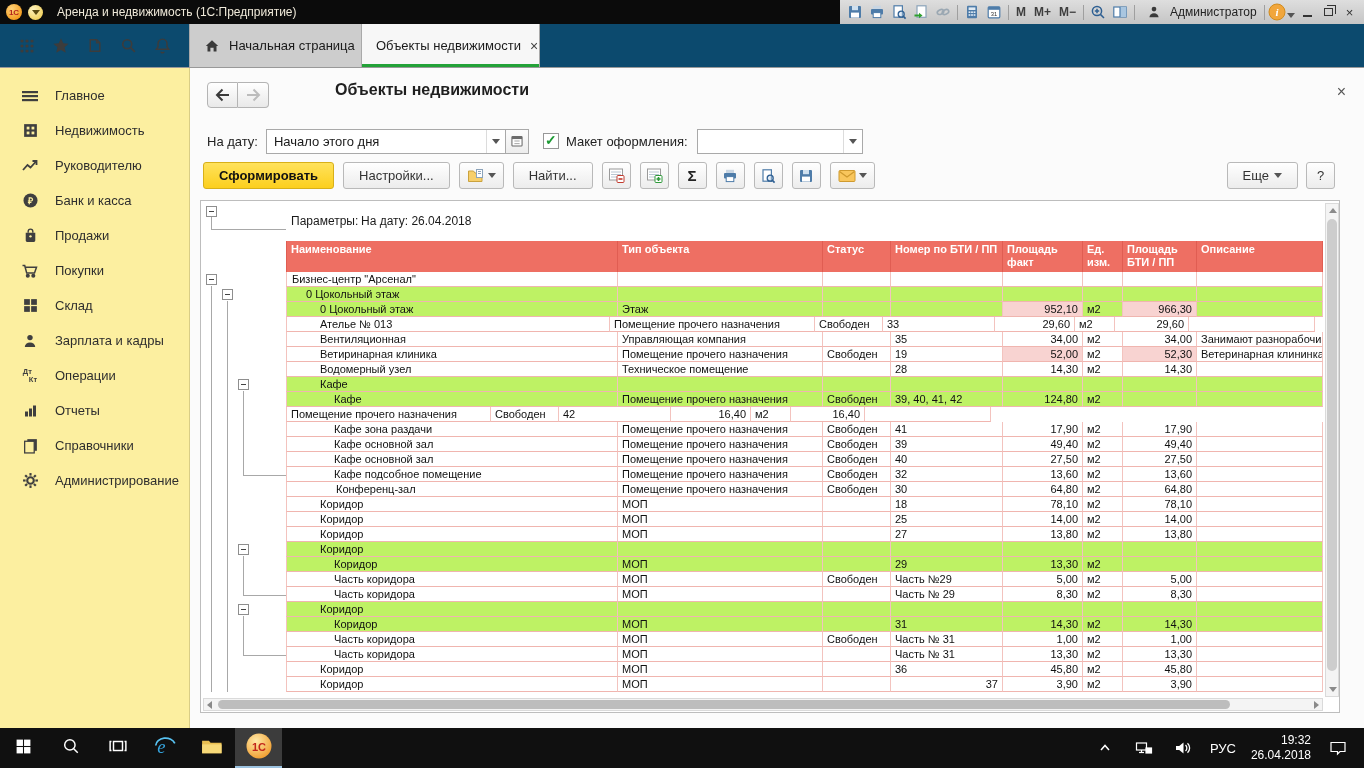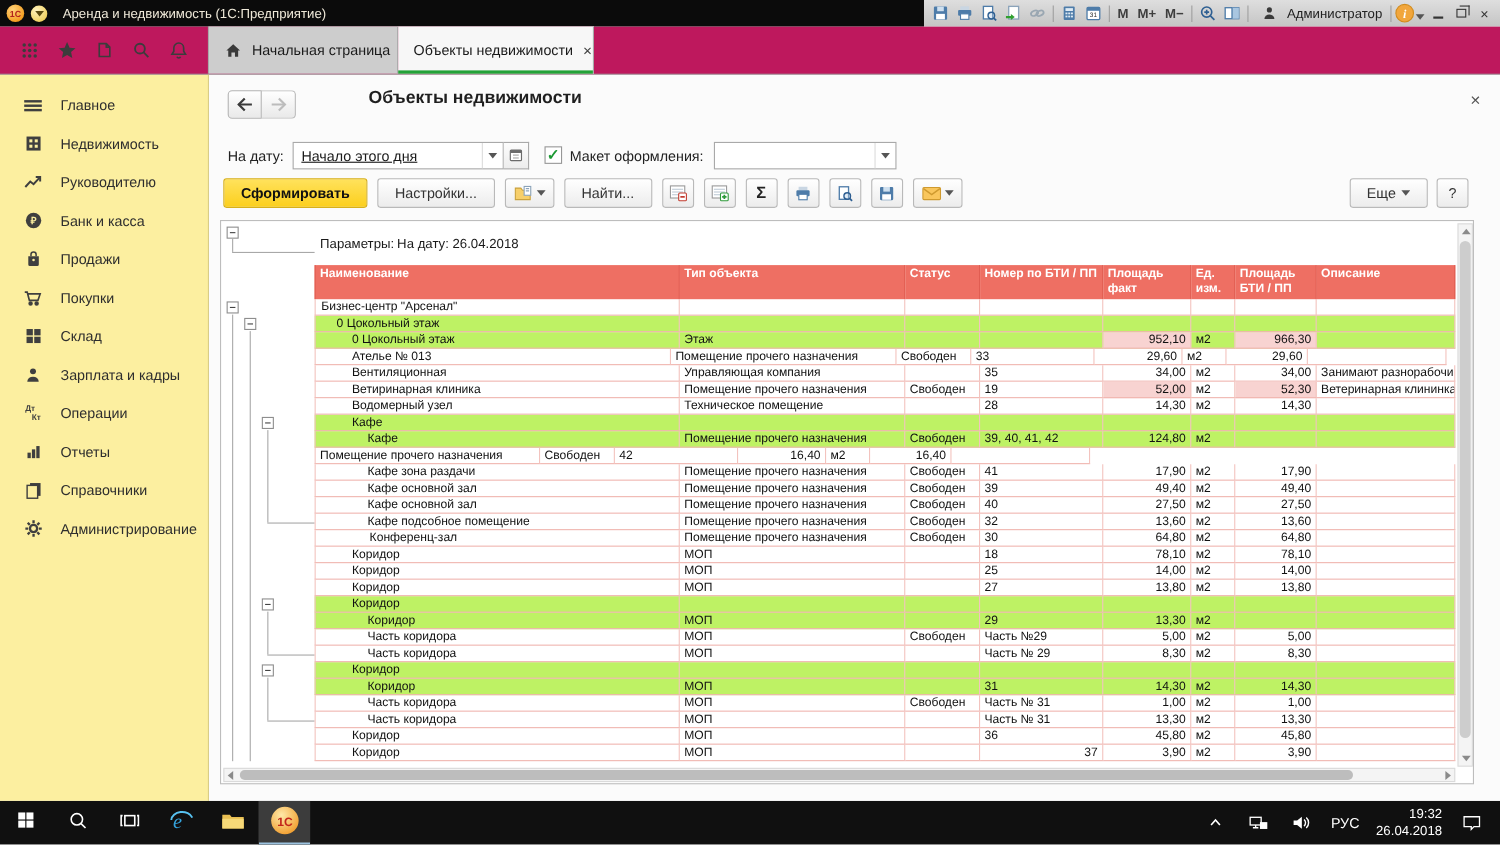--- a/index.html
+++ b/index.html
@@ -18,21 +18,21 @@
   .tsep{width:1px;height:15px;background:#9f9f9f;margin:0 3px;}
   .mem{font-weight:bold;color:#3e3e3e;font-size:12px;padding:0 4px;}
   .tb-user{display:flex;align-items:center;gap:4px;font-size:12px;color:#222;padding:0 4px;white-space:nowrap;}
   .wc{width:24px;height:20px;display:flex;align-items:center;justify-content:center;color:#333;font-size:13px;}
   .min-bar{width:9px;height:2px;background:#333;margin-top:7px;}
   .restore{width:9px;height:8px;border:1px solid #333;position:relative;background:transparent;}
   .restore::before{content:'';position:absolute;left:2px;top:-4px;width:8px;height:8px;border:1px solid #333;border-bottom:none;border-left:none;}
   .caret{width:0;height:0;border-left:4px solid transparent;border-right:4px solid transparent;border-top:5px solid #555;display:inline-block;}
 
   
-  .tabbar{height:44px;background:#be185d;display:flex;border-bottom:1px solid #999;}
+  .tabbar{height:44px;background:#0c4a6e;display:flex;border-bottom:1px solid #999;}
   .quick{width:190px;display:flex;align-items:center;justify-content:space-around;padding:0 10px;border-right:1px solid #a9a9a9;}
   .qico{width:24px;height:24px;display:flex;align-items:center;justify-content:center;}
   .tab{display:flex;align-items:center;gap:9px;padding:0 14px;font-size:13px;color:#1a1a1a;border-right:1px solid #a9a9a9;position:relative;white-space:nowrap;}
   .tab.home{background:#cdcdcd;width:172px;}
   .tab.active{background:#f7f7f7;width:178px;}
   .tab.active::after{content:'';position:absolute;left:0;right:0;bottom:0;height:3px;background:#23a238;}
   .tab-close{color:#444;font-size:14px;margin-left:auto;}
 
   
   .main{display:flex;height:660px;}
@@ -421,21 +421,21 @@
               <path d="M8.5 1.5 L14 7 L8.5 12.5"></path>
               <line x1="2" y1="7" x2="14" y2="7"></line>
             </svg>
           </div>
       </div>
       <div class="page-title">Объекты недвижимости</div>
       <div class="form-close">×</div>
 
       <div class="filter-row">
         <span style="margin-right:8px;">На дату:</span>
-        <div class="combo" style="width:192px;text-decoration:underline;">
+        <div class="combo" style="width:240px;">
           <span>Начало этого дня</span>
           <span class="dropzone">
               <span class="caret"></span>
             </span>
         </div>
         <div class="btn-cal" id="cal-ico">
             <svg width="14" height="14" viewBox="0 0 16 16">
               <rect x="2.2" y="2.8" width="11.6" height="11" rx="1" fill="#fff" stroke="#6b6b6b" stroke-width="1.2"></rect>
               <rect x="2.2" y="2.8" width="11.6" height="3" fill="#6b6b6b"></rect>
               <line x1="5" y1="8" x2="11" y2="8" stroke="#999"></line>

